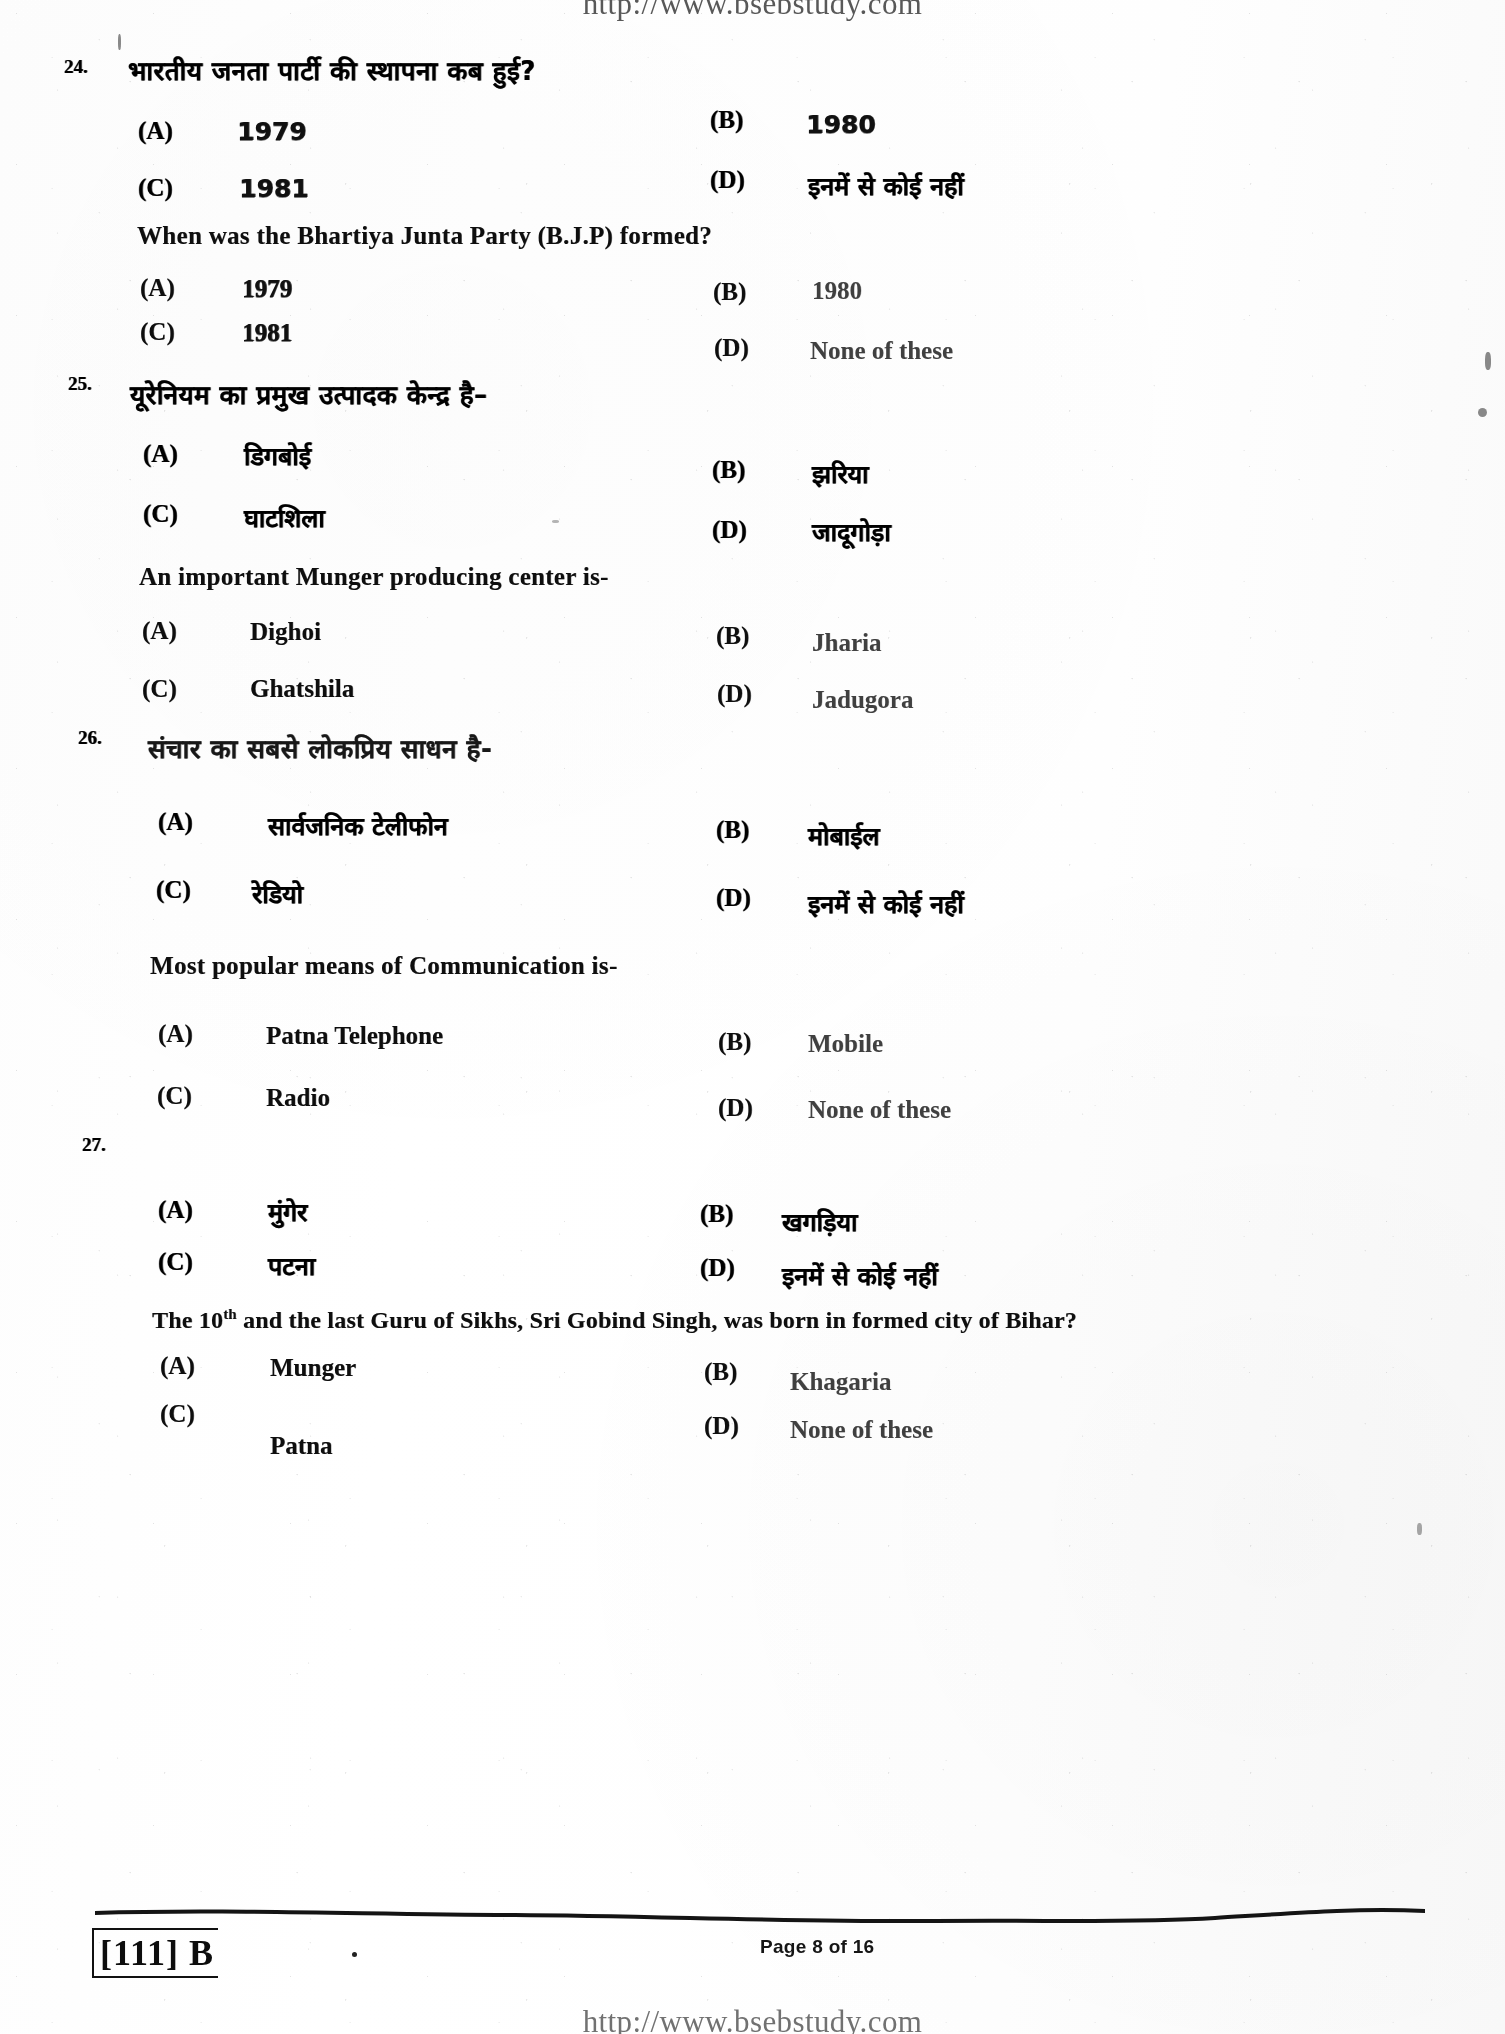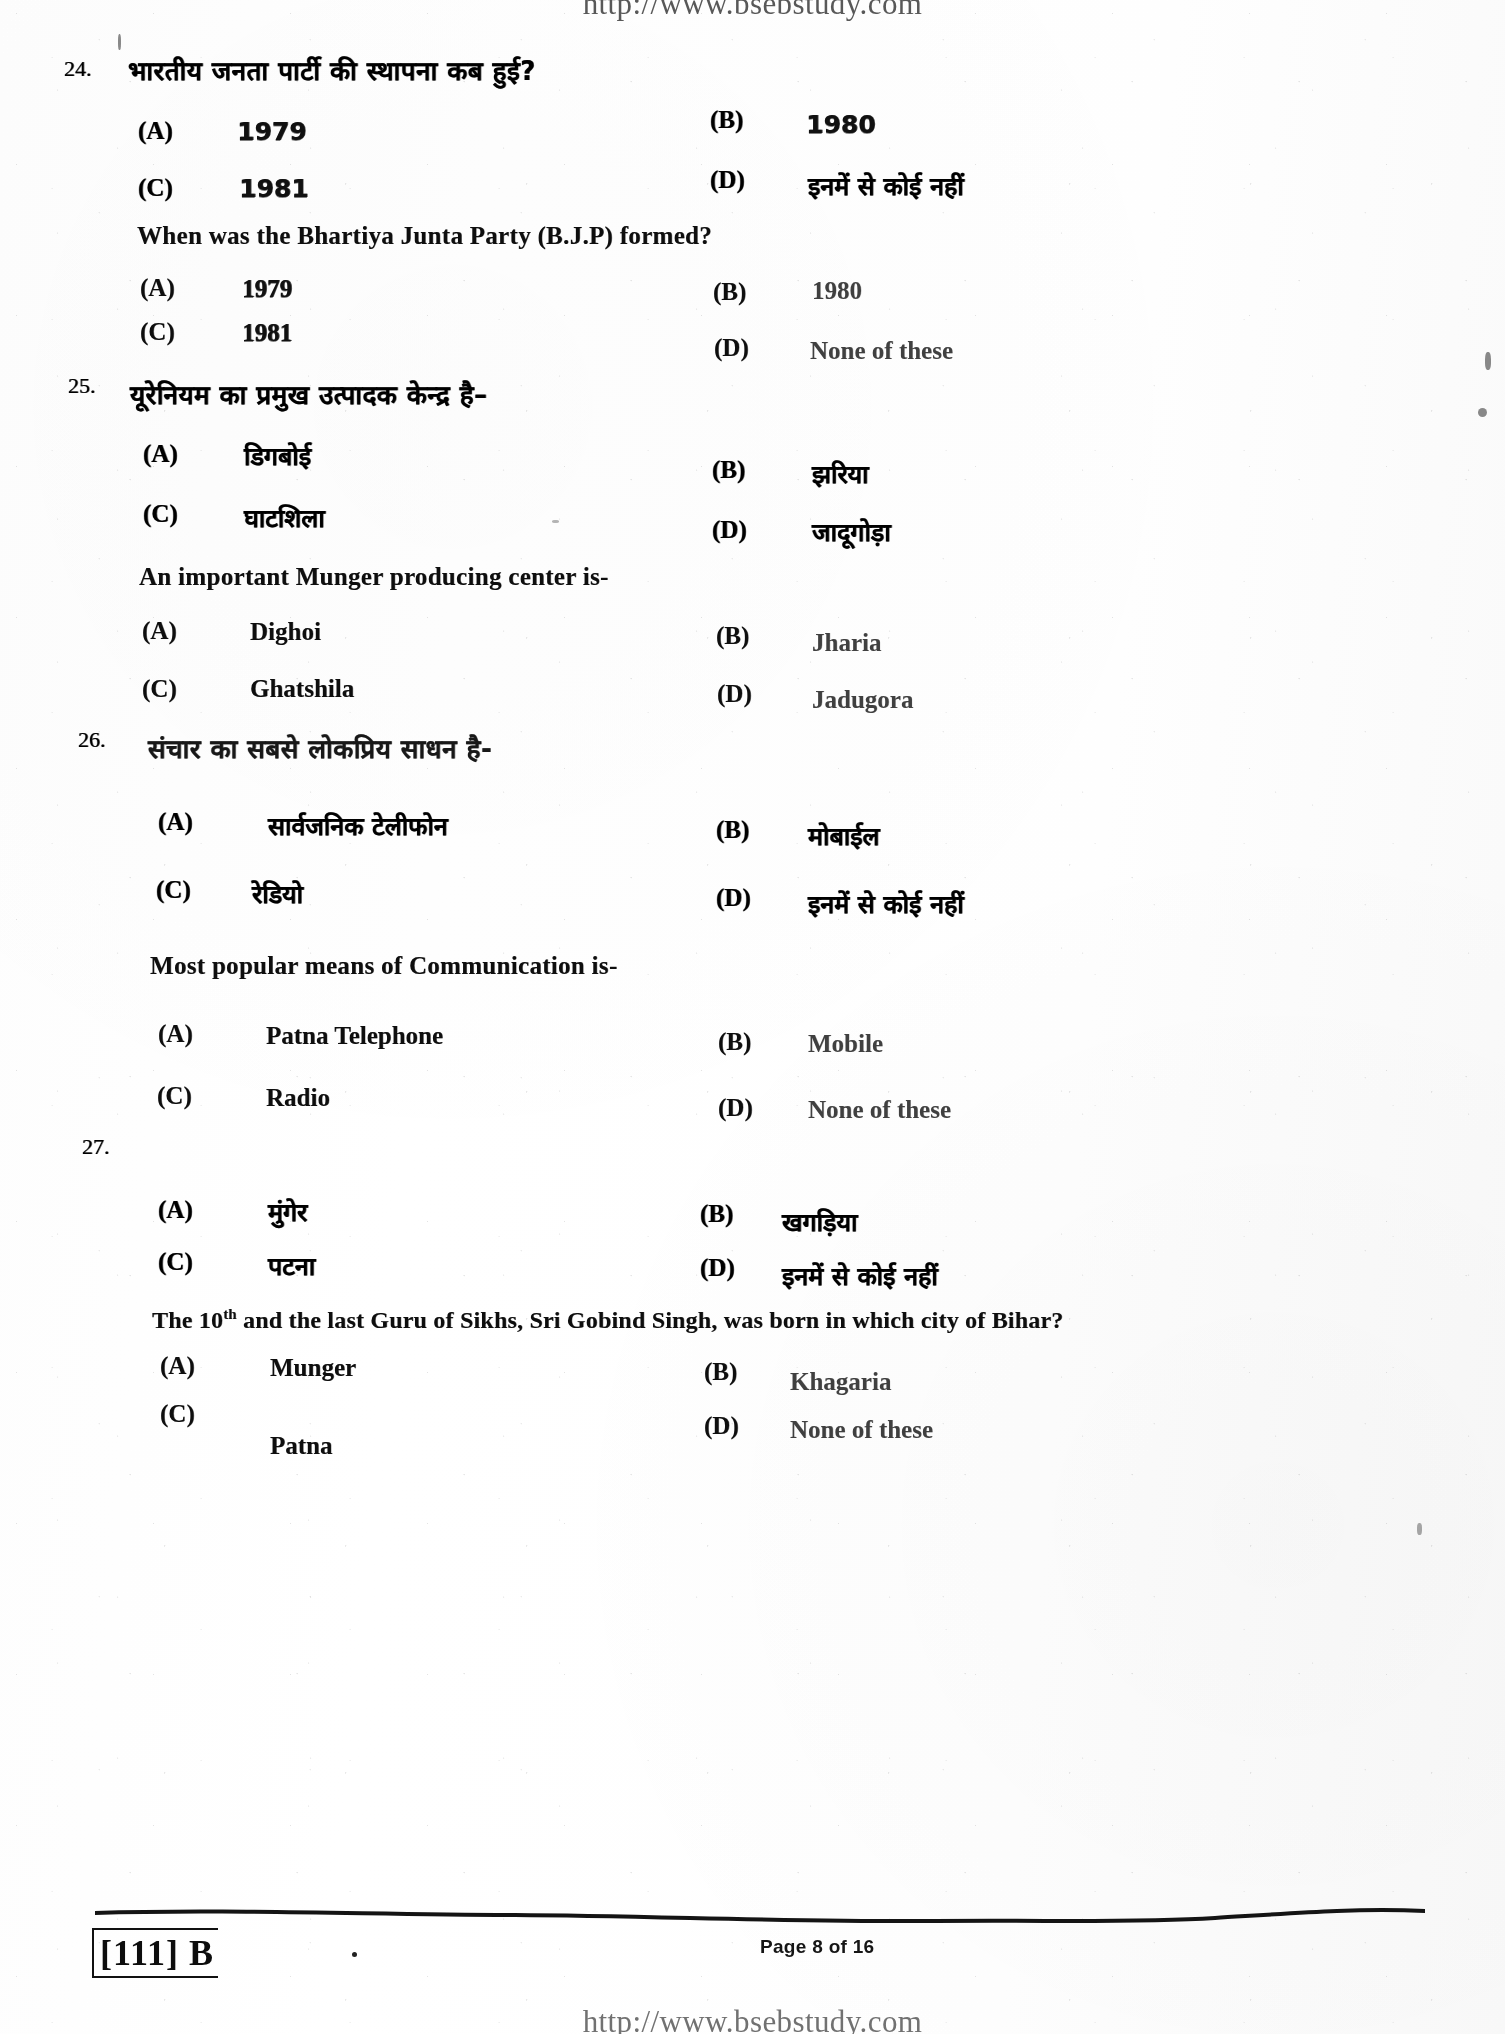--- a/index.html
+++ b/index.html
@@ -56,22 +56,22 @@
   .wm-bottom { top: 2004px; }
 
   
   .ink {
     position: absolute;
     white-space: nowrap;
     color: #111;
   }
   .qnum {
     font-family: "Liberation Serif", serif;
-    font-weight: 400;
-    font-size: 22px;
+    font-weight: 700;
+    font-size: 19px;
   }
   .opt-key {
     font-family: "Liberation Serif", serif;
     font-weight: 700;
     font-size: 25px;
   }
   .opt-val-hi {
     font-family: "DejaVu Sans", sans-serif;
     font-weight: 700;
     font-size: 25px;
@@ -233,21 +233,21 @@
   <div class="ink opt-val-hi smudge1" style="left:268px;top:1194px;">मुंगेर</div>
   <div class="ink opt-key smudge1" style="left:700px;top:1200px;">(B)</div>
   <div class="ink opt-val-hi smudge1" style="left:782px;top:1204px;">खगड़िया</div>
 
   <div class="ink opt-key smudge1" style="left:158px;top:1248px;">(C)</div>
   <div class="ink opt-val-hi smudge1" style="left:268px;top:1248px;">पटना</div>
   <div class="ink opt-key smudge1" style="left:700px;top:1254px;">(D)</div>
   <div class="ink opt-val-hi smudge1" style="left:782px;top:1258px;">इनमें से कोई नहीं</div>
 
   <div class="ink qtext-en smudge2" style="left:152px;top:1306px;letter-spacing:.2px;font-size:24px;">
-    <span>The 10</span><sup style="font-size:.62em;">th</sup><span> and the last Guru of Sikhs, Sri Gobind Singh, was born in which city of Bihar?</span>
+    <span>The 10</span><sup style="font-size:.62em;">th</sup><span> and the last Guru of Sikhs, Sri Gobind Singh, was born in formed city of Bihar?</span>
   </div>
 
   <div class="ink opt-key smudge2" style="left:160px;top:1352px;">(A)</div>
   <div class="ink opt-val-en smudge2" style="left:270px;top:1354px;">Munger</div>
   <div class="ink opt-key smudge2" style="left:704px;top:1358px;">(B)</div>
   <div class="ink opt-val-en faint" style="left:790px;top:1368px;">Khagaria</div>
 
   <div class="ink opt-key smudge2" style="left:160px;top:1400px;">(C)</div>
   <div class="ink opt-val-en smudge2" style="left:270px;top:1432px;">Patna</div>
   <div class="ink opt-key smudge2" style="left:704px;top:1412px;">(D)</div>

